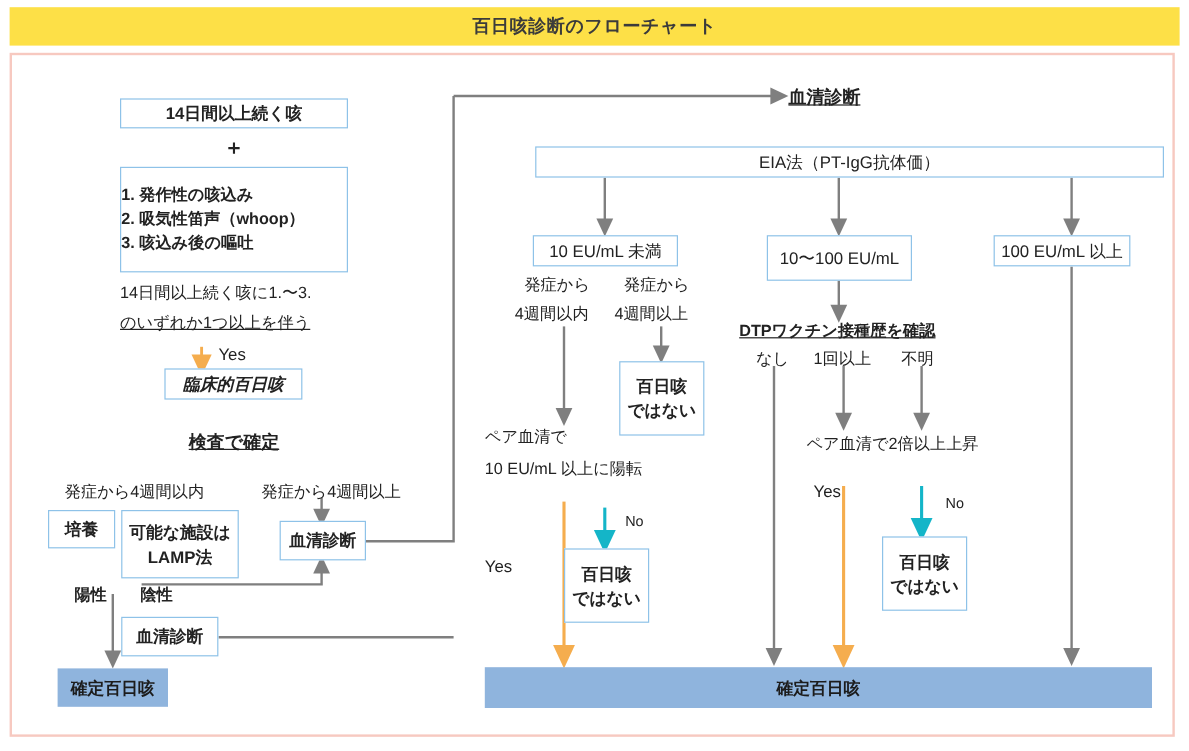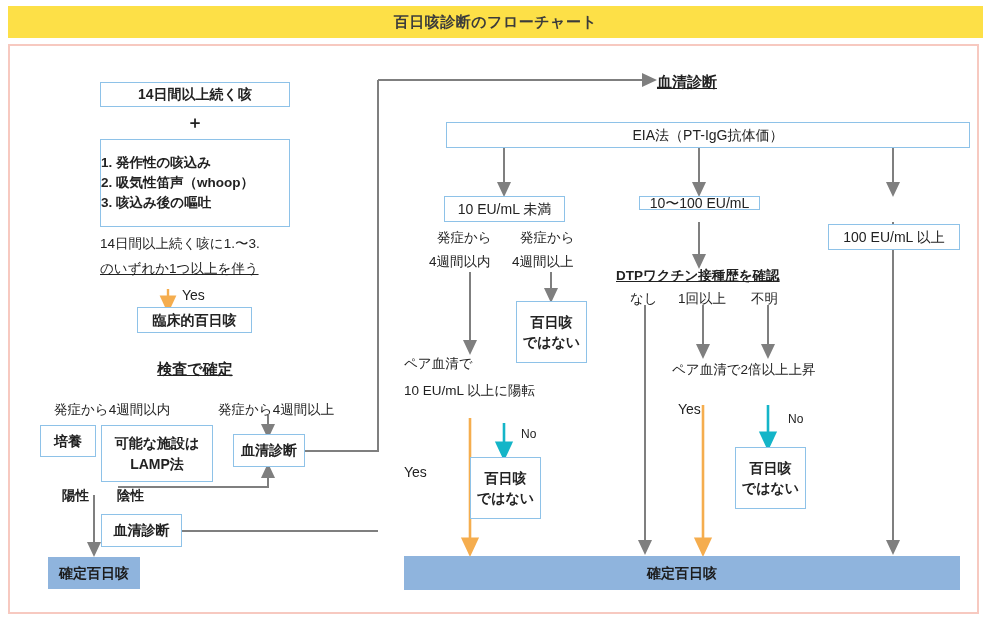--- a/index.html
+++ b/index.html
@@ -161,34 +161,34 @@
     <span class="lbl" style="position:relative; left:0; top:0;">1. 発作性の咳込み</span>
     <span class="lbl" style="position:relative; left:0; top:0;">2. 吸気性笛声（whoop）</span>
     <span class="lbl" style="position:relative; left:0; top:0;">3. 咳込み後の嘔吐</span>
   </div>
 
   <div class="lbl" style="left:100px; top:234px;">14日間以上続く咳に1.〜3.</div>
   <div class="lbl" style="left:100px; top:259px;text-decoration:underline;">のいずれか1つ以上を伴う</div>
 
   <div class="lbl yes" style="left:182px; top:285px;">Yes</div>
 
-  <div class="node-box bold" style="left:137px; top:307px; width:115px; height:26px;">
+  <div class="node-box bold" style="left:137px; top:307px; width:115px; height:26px;font-style:italic;">
     <span>臨床的百日咳</span>
   </div>
 
   <div class="lbl underline big center" style="left:120px; top:358px; width:150px; text-align:center;">検査で確定</div>
 
   <div class="lbl" style="left:54px; top:400px;">発症から4週間以内</div>
   <div class="lbl" style="left:218px; top:400px;">発症から4週間以上</div>
 
   <div class="node-box bold" style="left:40px; top:425px; width:56px; height:32px;">
     <span>培養</span>
   </div>
 
-  <div class="node-box bold" style="left:101px; top:425px; width:112px; height:57px;">
+  <div class="node-box bold" style="left:101px; top:425px; width:98px; height:57px;">
     <span>可能な施設は</span>
     <span>LAMP法</span>
   </div>
 
   <div class="node-box bold" style="left:233px; top:434px; width:72px; height:33px;">
     <span>血清診断</span>
   </div>
 
   <div class="lbl bold" style="left:62px; top:486px;">陽性</div>
   <div class="lbl bold" style="left:117px; top:486px;">陰性</div>
@@ -203,24 +203,24 @@
 
   <div class="lbl underline big" style="left:657px; top:71px;">血清診断</div>
 
   <div class="node-box" style="left:446px; top:122px; width:524px; height:26px;">
     <span>EIA法（PT-IgG抗体価）</span>
   </div>
 
   <div class="node-box" style="left:444px; top:196px; width:121px; height:26px;text-align:center;">
     <span>10 EU/mL 未満</span>
   </div>
-  <div class="node-box" style="left:639px; top:196px; width:121px; height:14px;">
+  <div class="node-box" style="left:639px; top:196px; width:121px; height:38px;">
     <span>10〜100 EU/mL</span>
   </div>
-  <div class="node-box" style="left:828px; top:196px; width:132px; height:26px;margin-top:28px;">
+  <div class="node-box" style="left:828px; top:196px; width:114px; height:26px;">
     <span>100 EU/mL 以上</span>
   </div>
 
   <div class="lbl" style="left:437px; top:228px;">発症から</div>
   <div class="lbl" style="left:429px; top:252px;">4週間以内</div>
 
   <div class="lbl" style="left:520px; top:228px;">発症から</div>
   <div class="lbl" style="left:512px; top:252px;">4週間以上</div>
 
   <div class="node-box bold" style="left:516px; top:301px; width:71px; height:62px;">

